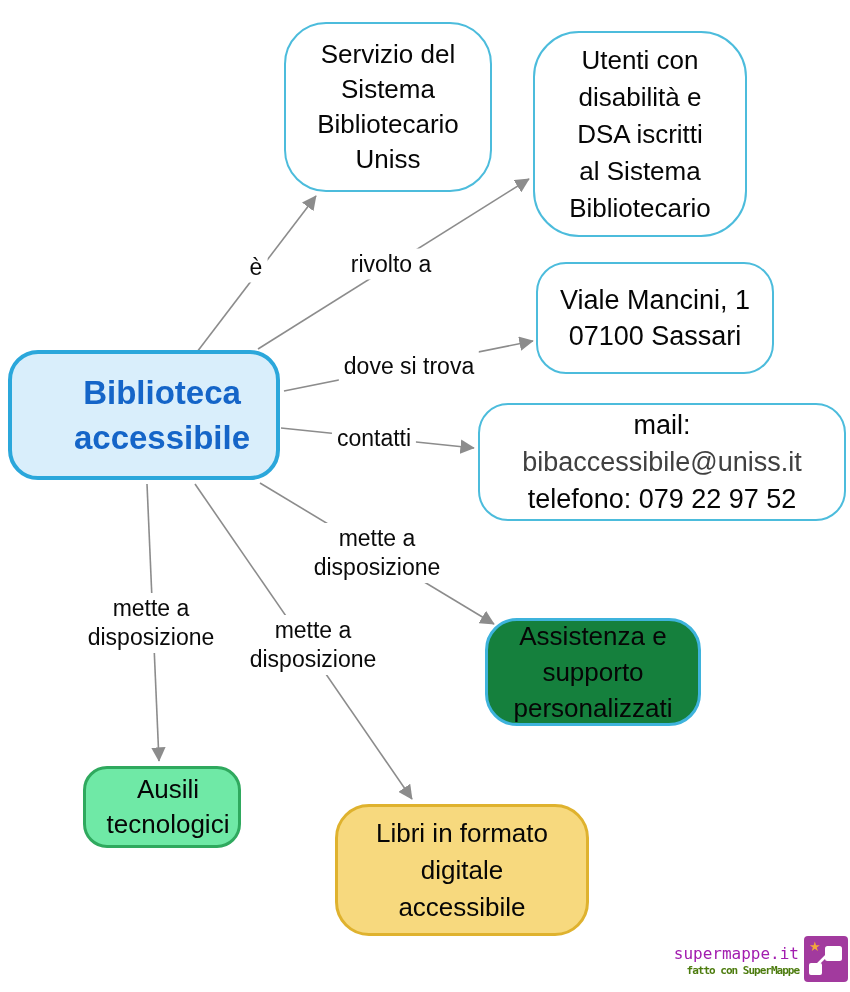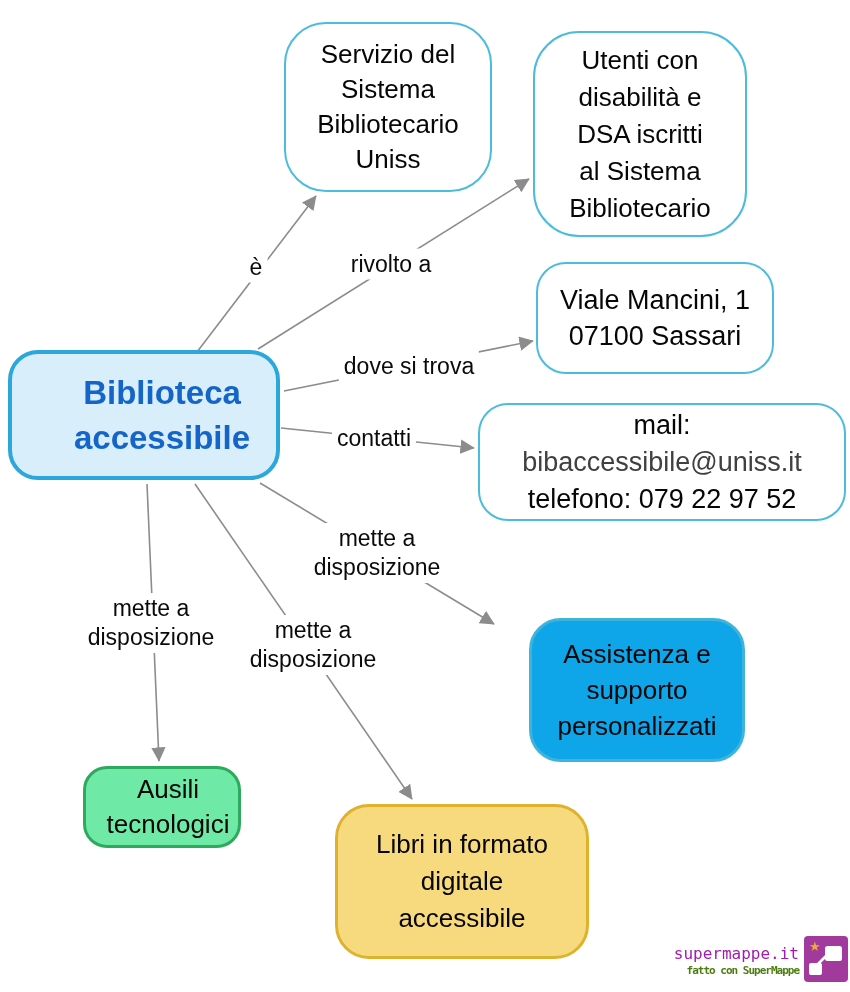--- a/index.html
+++ b/index.html
@@ -33,25 +33,25 @@
     left:8px;top:350px;width:272px;height:130px;
     background:#d9eefb;border:4px solid #2ba7db;border-radius:30px;
     font-weight:bold;font-size:33px;line-height:45px;color:#1565c8;padding-left:36px;
   }
   .n-servizio{left:284px;top:22px;width:208px;height:170px;border-radius:42px;}
   .n-utenti{left:533px;top:8px;width:214px;height:206px;border-radius:46px;line-height:37px;margin-top:23px;}
   .n-indirizzo{left:536px;top:262px;width:238px;height:112px;border-radius:30px;font-size:27px;line-height:36px;}
   .n-contatti{left:478px;top:403px;width:368px;height:118px;border-radius:30px;
     font-size:27px;line-height:37px;flex-direction:column;}
   .n-contatti .email{color:#404040;cursor:pointer;}
-  .n-assistenza{left:485px;top:618px;width:216px;height:144px;border-radius:32px;
-    background:#0ea5e9;border:3px solid #3eb3dc;line-height:36px;margin-left:44px;}
+  .n-assistenza{left:485px;top:618px;width:216px;height:108px;border-radius:32px;
+    background:#15803d;border:3px solid #3eb3dc;line-height:36px;}
   .n-ausili{left:83px;top:766px;width:158px;height:82px;border-radius:24px;
     background:#6fe9a6;border:3px solid #2fa95e;padding-left:12px;}
-  .n-libri{left:335px;top:804px;width:254px;height:155px;border-radius:34px;
+  .n-libri{left:335px;top:804px;width:254px;height:132px;border-radius:34px;
     background:#f7d97e;border:3px solid #dfb22e;line-height:37px;}
   
   .footer{
     position:absolute;right:2px;top:936px;z-index:3;display:flex;
     align-items:flex-end;gap:5px;
   }
   .footer-text{text-align:right;font-family:"DejaVu Sans Mono", monospace;}
   .footer-site{display:block;font-size:16px;color:#a21caf;line-height:13px;}
   .footer-credit{display:block;font-size:11px;font-weight:bold;color:#4d7c0f;
     letter-spacing:-1px;line-height:22px;}

